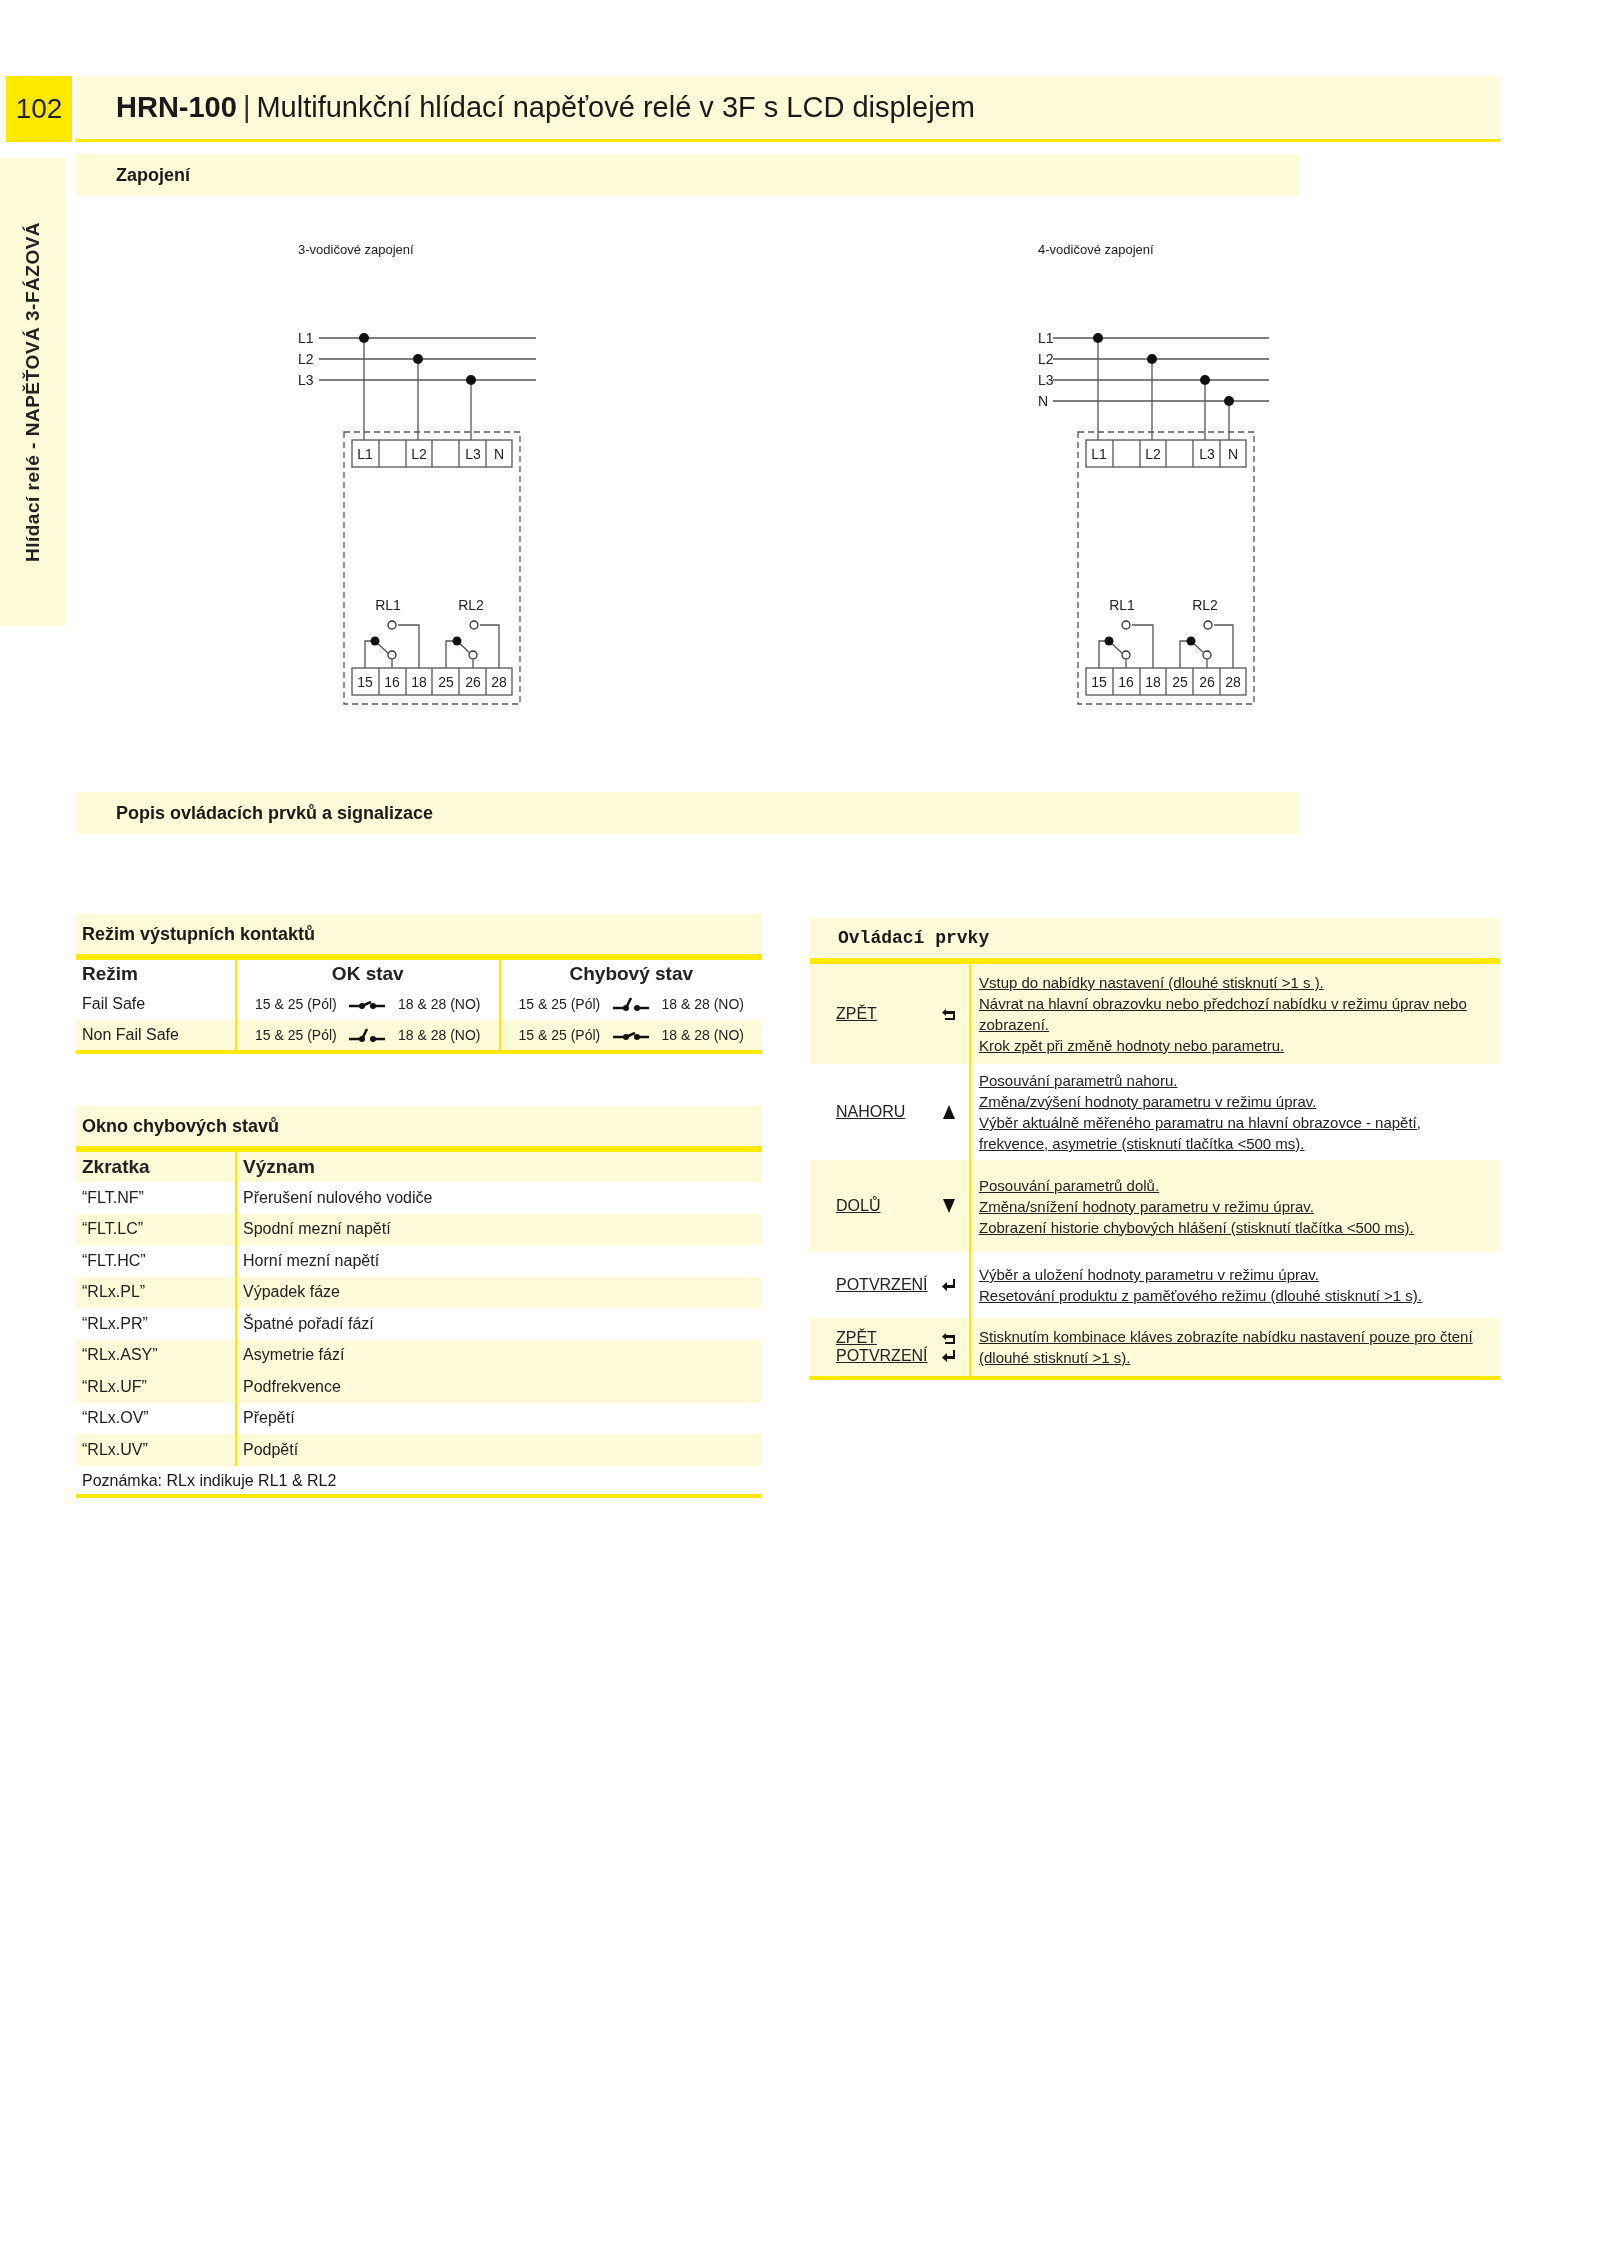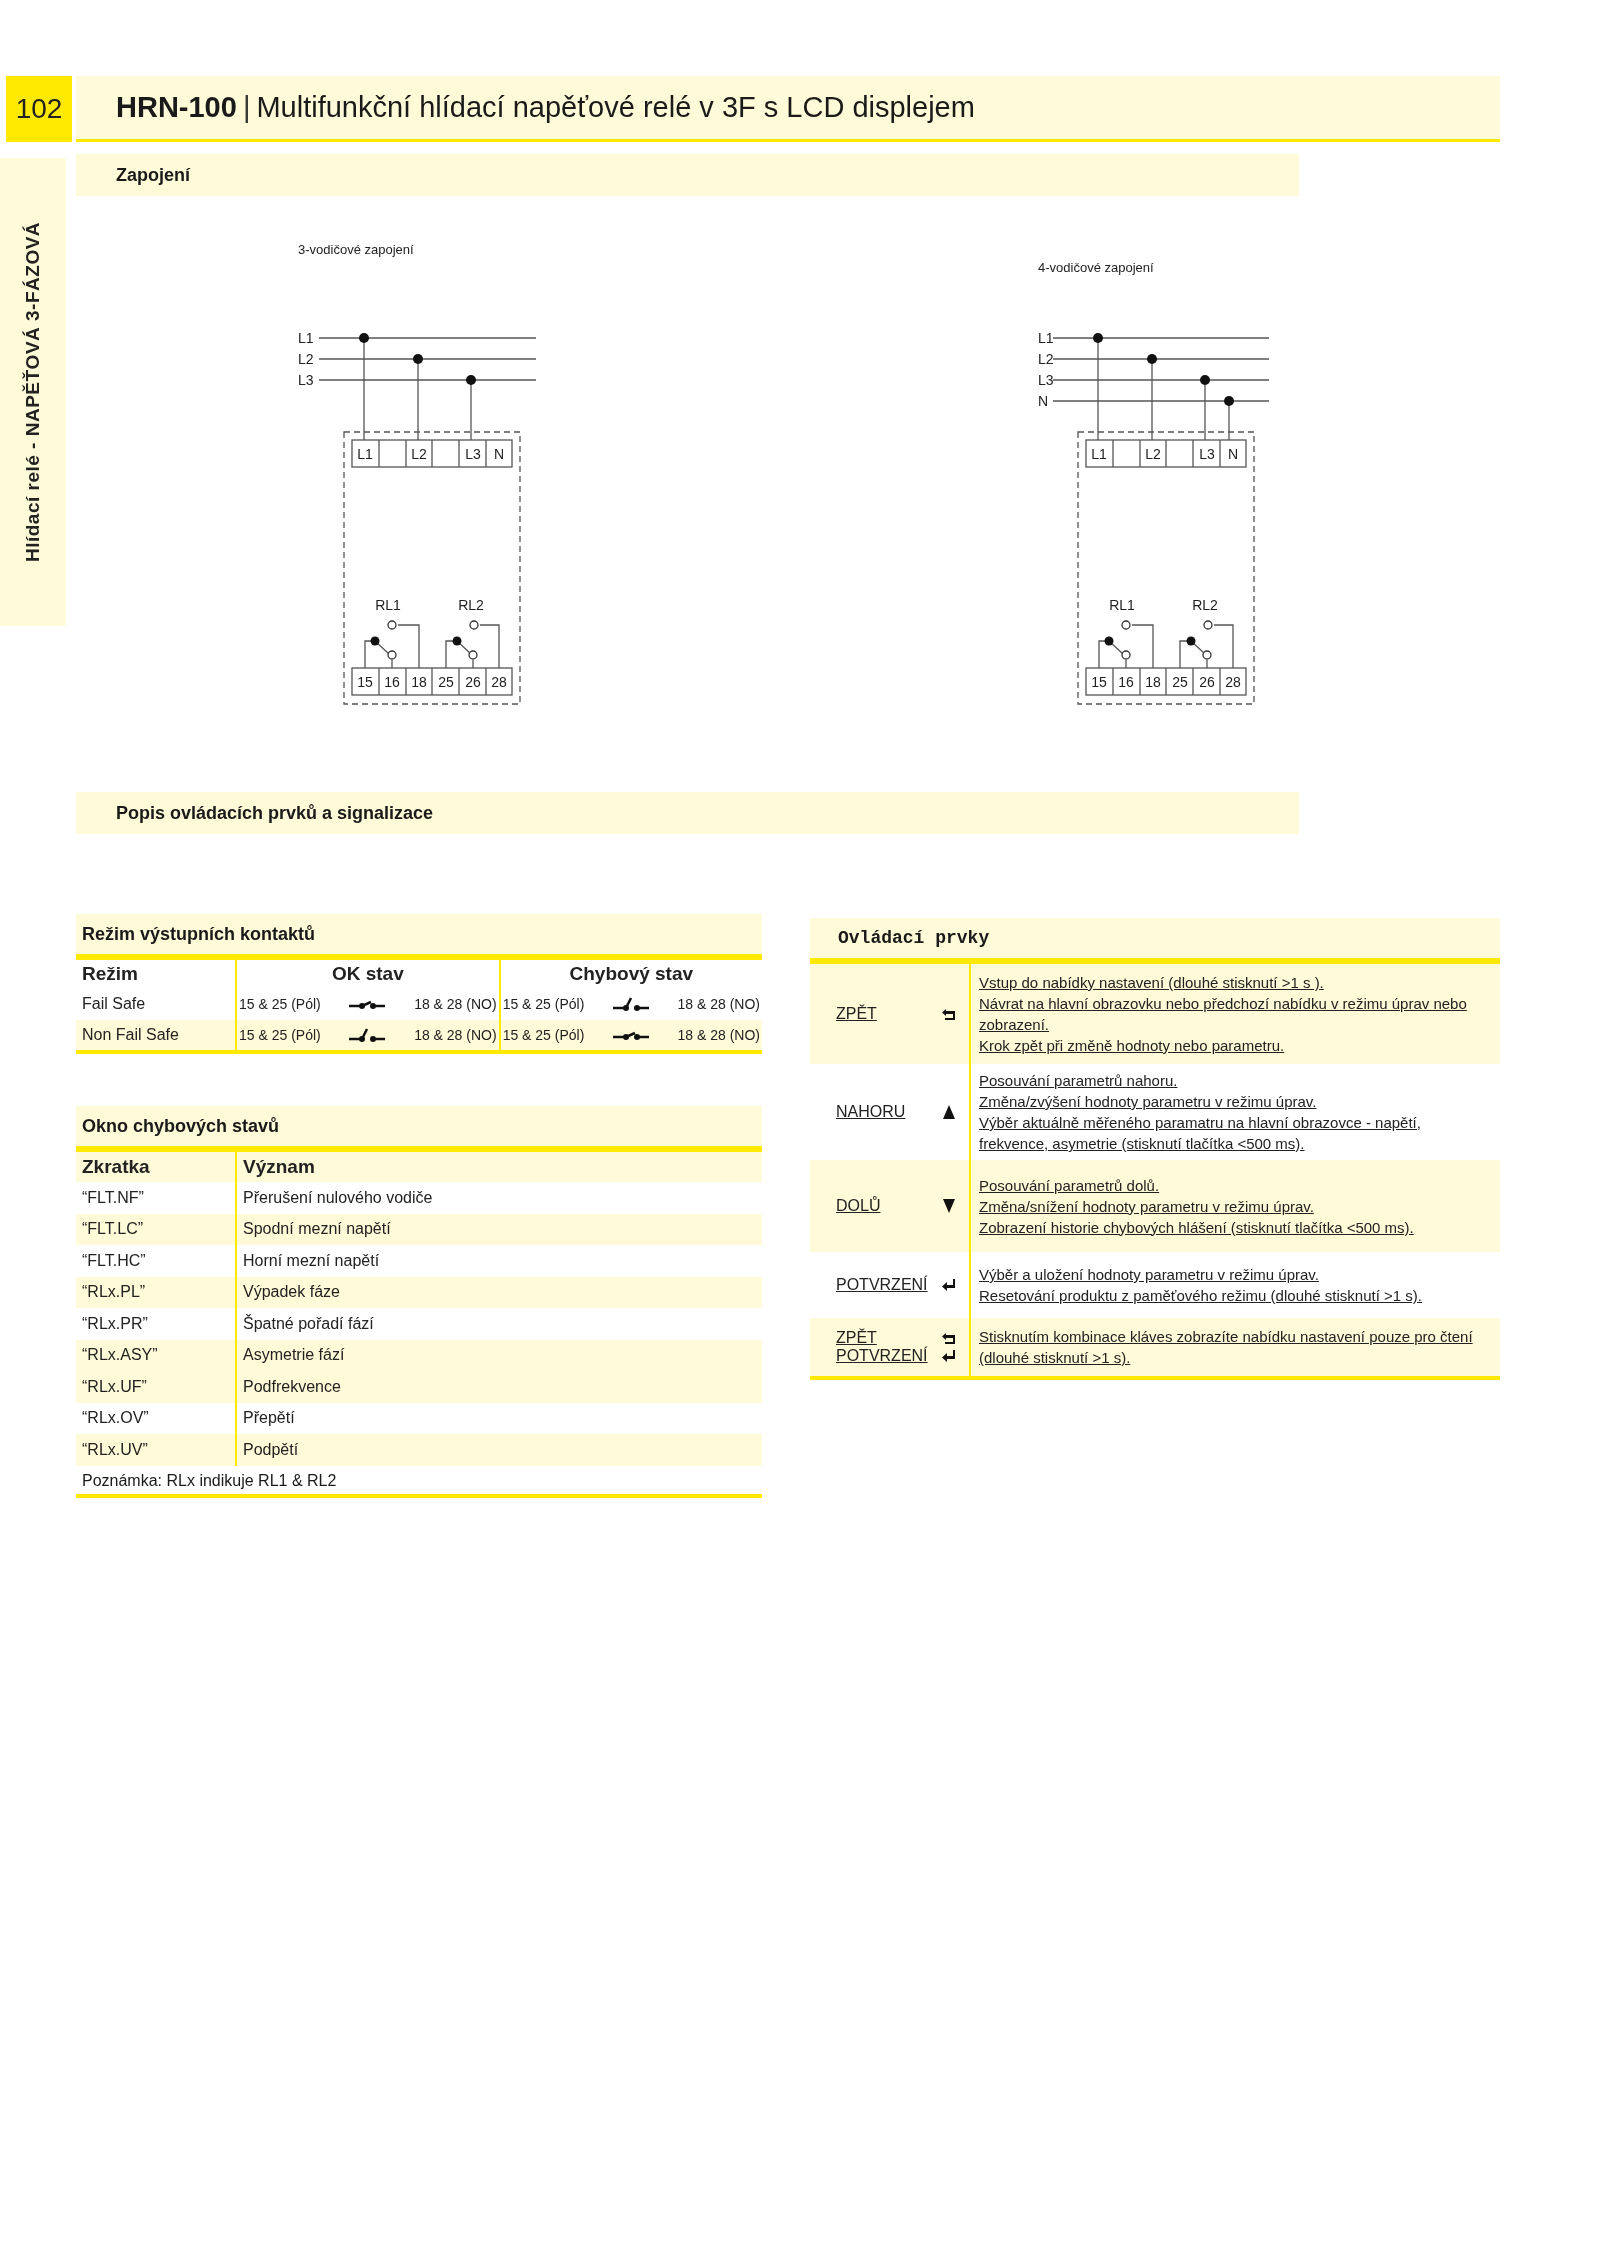--- a/index.html
+++ b/index.html
@@ -29,21 +29,21 @@
     font-size: 18px; font-weight: bold; border-bottom: 6px solid #ffe900; margin-top: 48px; }
   table { border-collapse: collapse; width: 100%; }
   td, th { font-size: 16px; color: #222; }
   .mode-table th { font-weight: bold; font-size: 19px; height: 28px; text-align: center; }
   .mode-table th:first-child { text-align: left; padding-left: 6px; }
   .mode-table td { height: 32px; font-size: 14px; }
   .mode-table td:first-child { padding-left: 6px; font-size: 16px; }
   .mode-table .vl { border-left: 2px solid #ffe900; }
   .mode-table tr.alt td { background: #fffad7; }
   .mode-table tr:last-child td { border-bottom: 4px solid #ffe900; }
-  .state { display: flex; align-items: center; justify-content: space-between; padding: 0 2px; }
+  .state { display: flex; align-items: center; justify-content: space-between; padding: 0 18px; }
   .sw { display: inline-block; width: 40px; height: 14px; }
 
   .err-table th { text-align: left; font-size: 19px; font-weight: bold; height: 30px; padding-left: 6px; }
   .err-table td { height: 31.5px; padding-left: 6px; font-size: 16px; }
   .err-table td.c2 { border-left: 2px solid #ffe900; }
   .err-table th.c2 { border-left: 2px solid #ffe900; }
   .err-table tr.alt td { background: #fffad7; }
   .err-table tr.hdr th { background: #fffad7; }
   .err-note { font-size: 16px; padding: 6px 6px 4px; border-bottom: 4px solid #ffe900; }
 
@@ -138,21 +138,21 @@
         <circle cx="177" cy="415" r="4"></circle>
     </g>
     <g fill="#111">
         <circle cx="79" cy="401" r="4.5"></circle>
         <circle cx="161" cy="401" r="4.5"></circle>
       </g>
   </svg>
 </div>
 
 <div class="diagram" style="left:1036px; top:240px; width:260px; height:470px;">
-  <div class="cap" style="left:2px; top:20px;text-align:right;">4-vodičové zapojení</div>
+  <div class="cap" style="left:2px; top:2px;text-align:right;">4-vodičové zapojení</div>
   <svg width="260" height="470" style="position:absolute;left:0;top:0;">
     <g font-family="Liberation Sans, sans-serif" font-size="14" fill="#222">
       <text x="2" y="103">L1</text>
         <text x="2" y="124">L2</text>
         <text x="2" y="145">L3</text>
         <text x="2" y="166">N</text>
     </g>
     <g stroke="#555" stroke-width="1.3">
       <line x1="17" y1="98" x2="233" y2="98"></line>
       <line x1="17" y1="119" x2="233" y2="119"></line>

